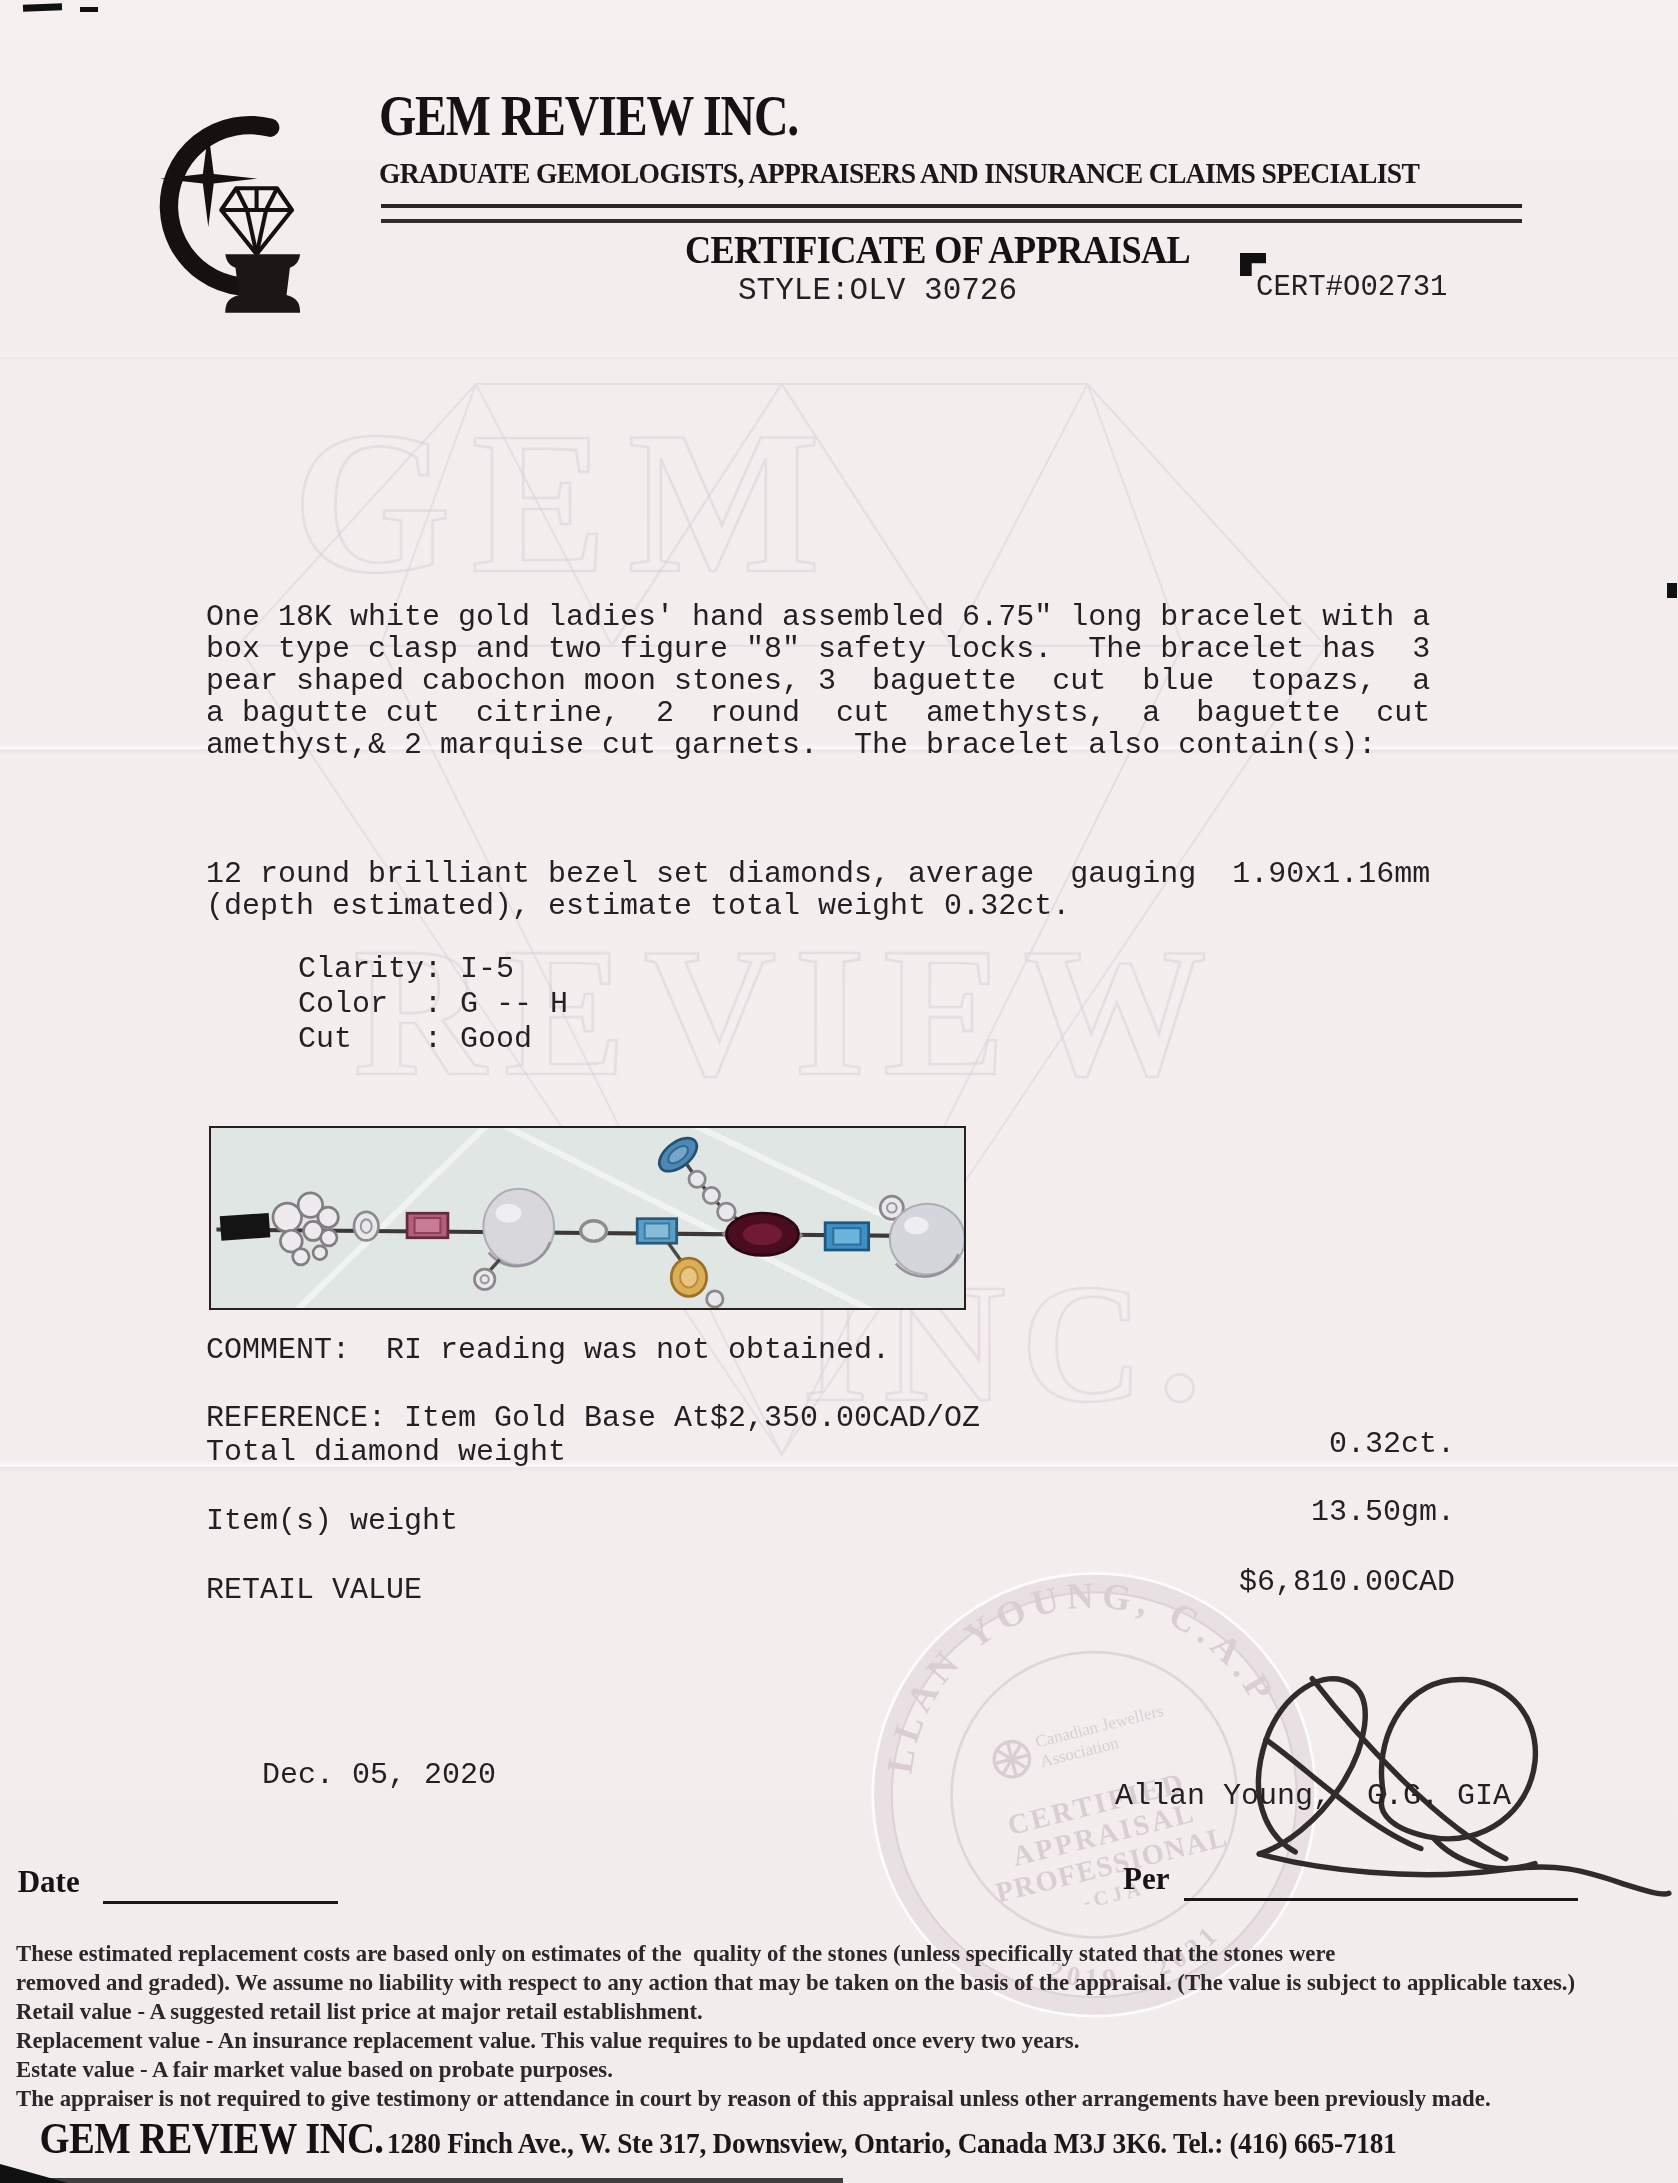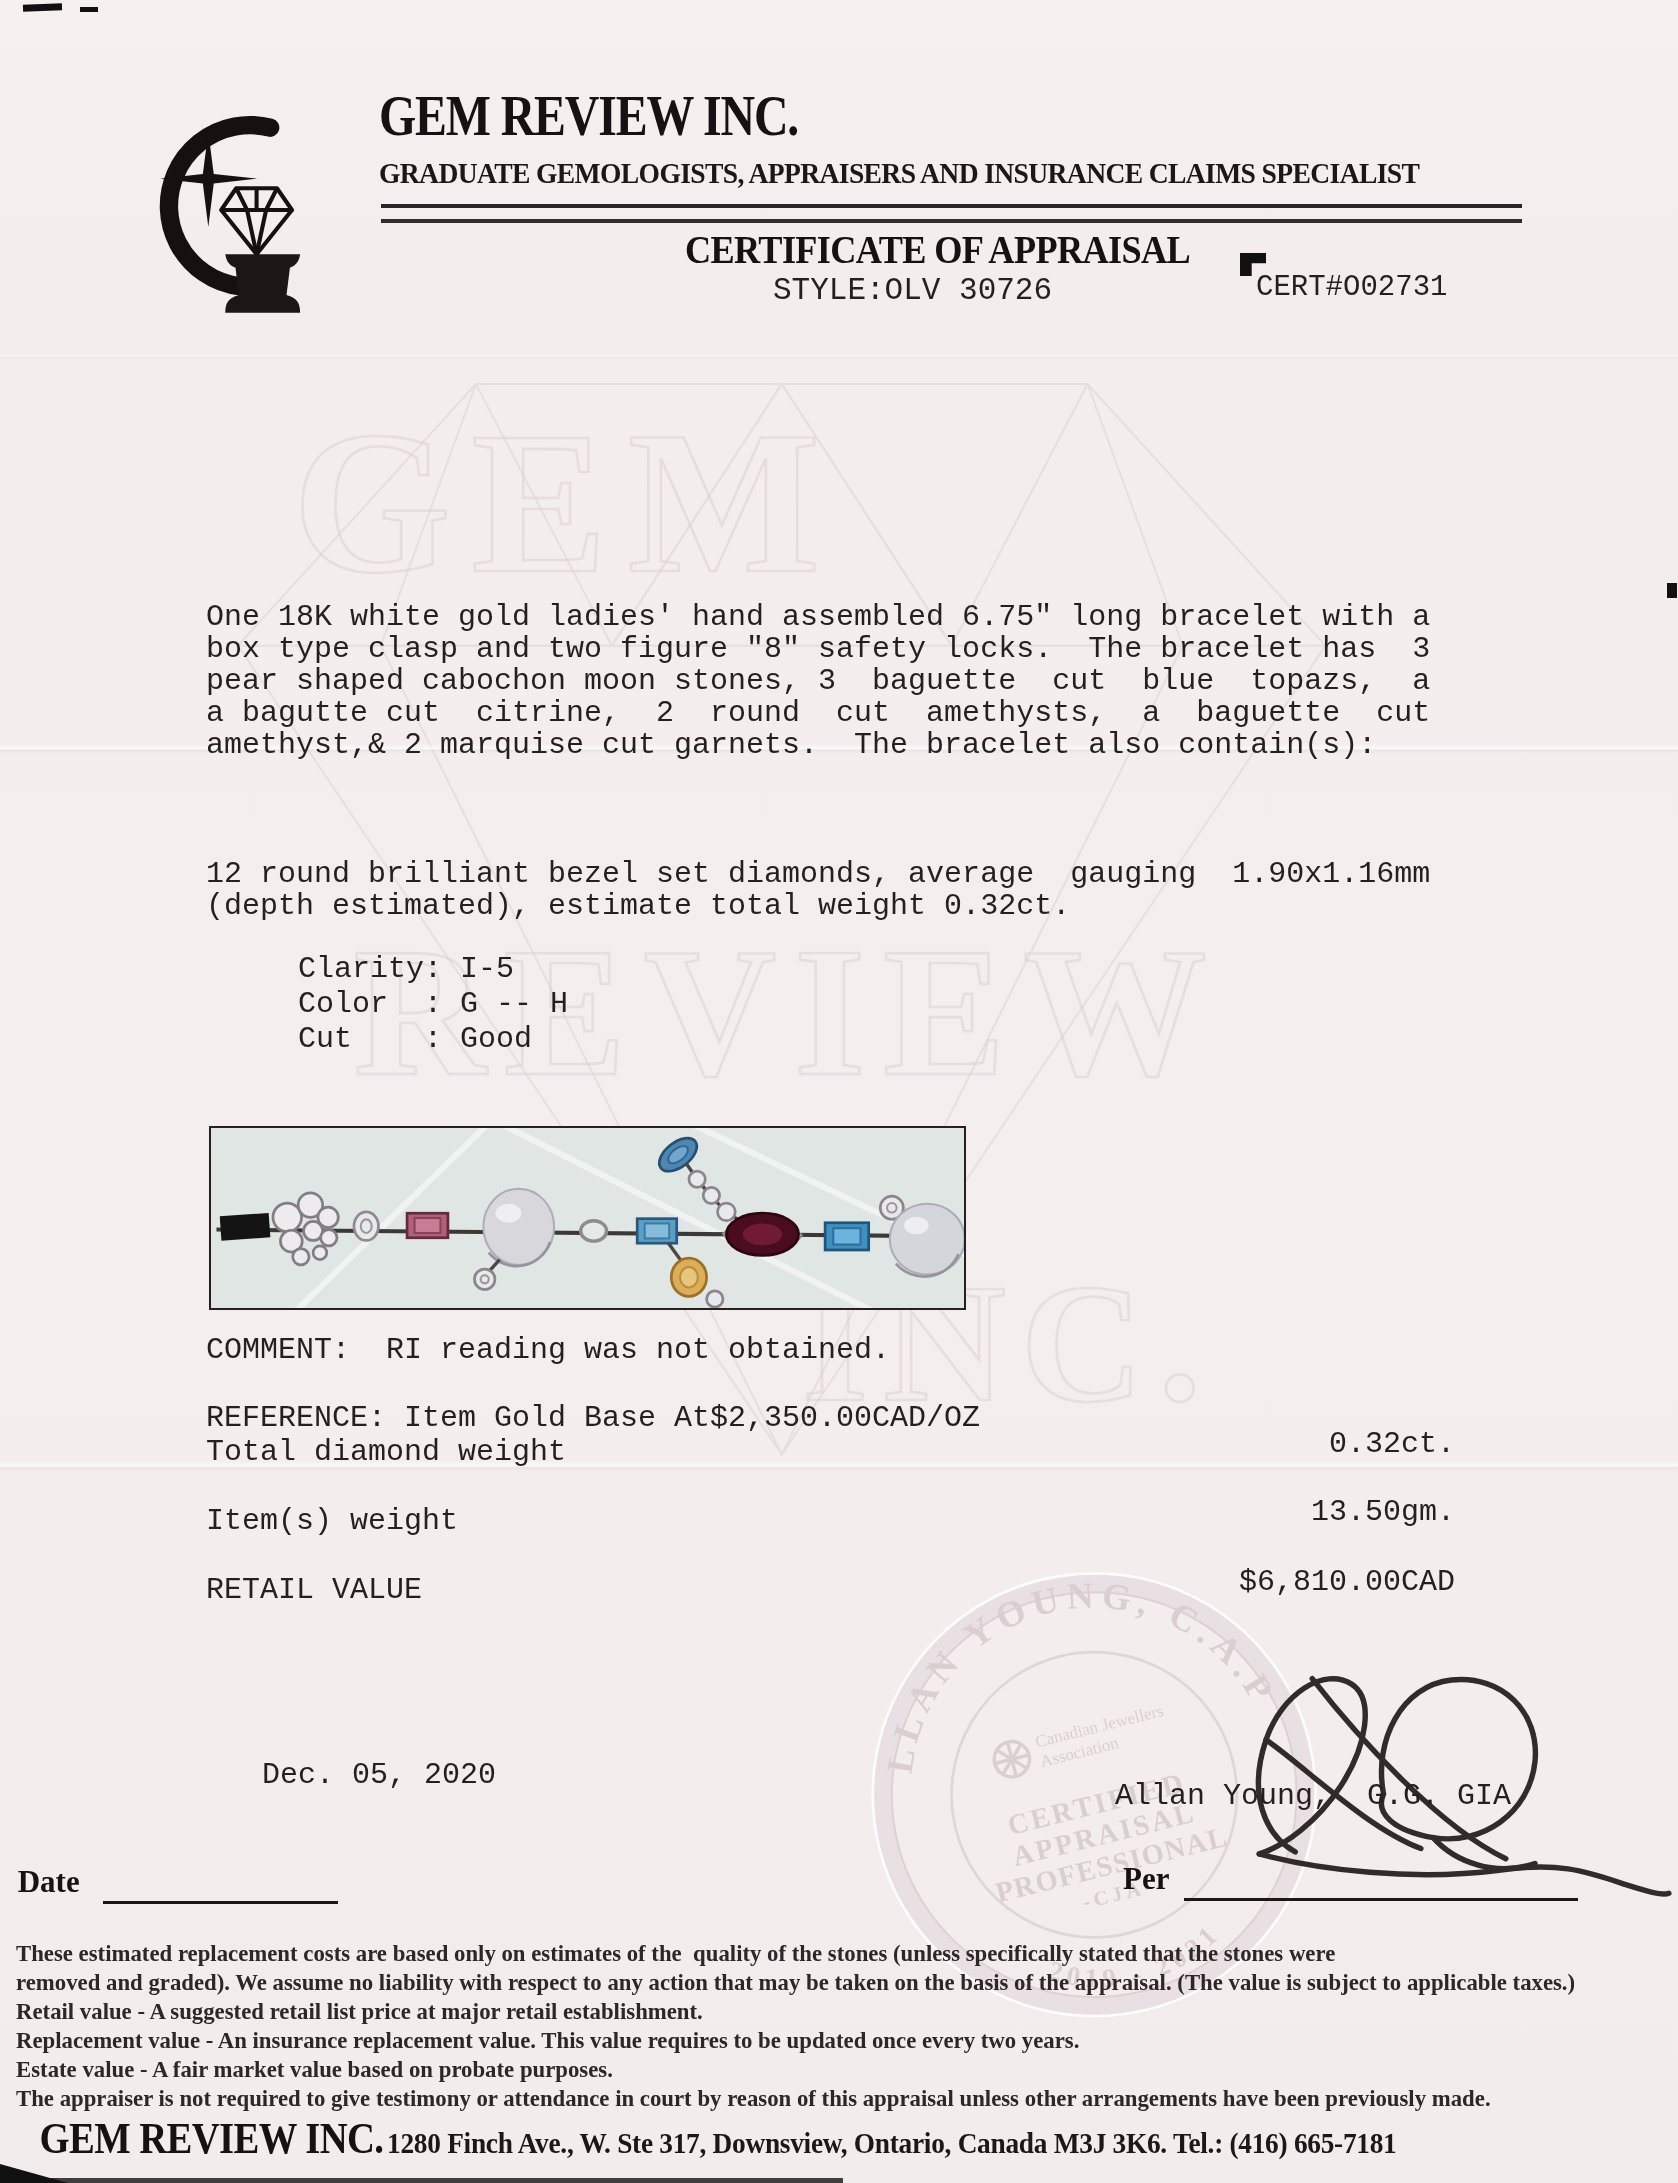--- a/index.html
+++ b/index.html
@@ -21,21 +21,21 @@
   .serifbold{font-family:"Liberation Serif","DejaVu Serif",serif;font-weight:700;color:#1d1719;}
 
   .company-title{left:379px;top:83px;font-size:57px;font-weight:700;letter-spacing:-1.4px;
     transform:scaleX(0.84);transform-origin:left top;color:#171113;}
   .tagline{left:379px;top:156px;font-size:30px;font-weight:700;letter-spacing:-0.7px;
     transform:scaleX(0.92);transform-origin:left top;color:#1d1719;}
   .dbl-rule{left:381px;top:204px;width:1141px;height:11px;
     border-top:4.8px solid #1b1517;border-bottom:4.8px solid #221c1e;opacity:.92;}
   .cert-title{left:685px;top:227px;font-size:39px;font-weight:700;letter-spacing:-0.7px;
     transform:scaleX(0.93);transform-origin:left top;color:#171113;}
-  .style-line{left:738px;top:273px;font-size:31px;margin-left:35px;}
+  .style-line{left:738px;top:273px;font-size:31px;}
   .cert-no{left:1256px;top:271px;font-size:29px;}
 
   .bodyline{font-size:30px;line-height:32px;}
   .block{left:206px;}
 
   .photo{left:209px;top:1126px;width:757px;height:184px;border:2.7px solid #26211f;
     background:#e0e6e4;box-sizing:border-box;}
   .photo svg{display:block;width:100%;height:100%;}
 
   .val{right:224px;text-align:right;font-size:30px;}

